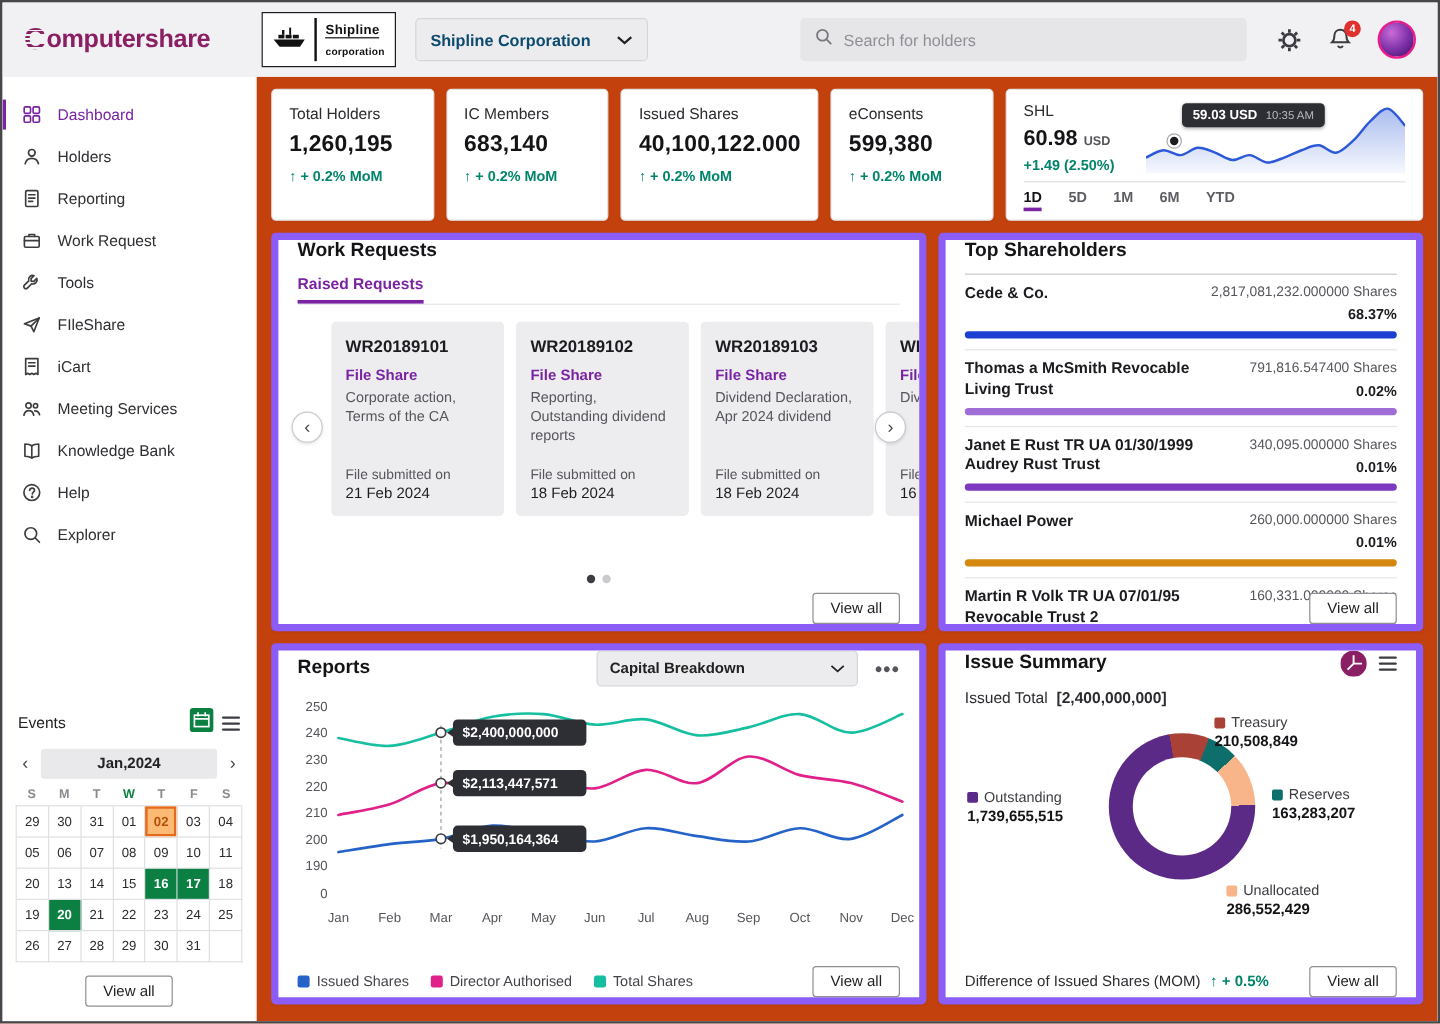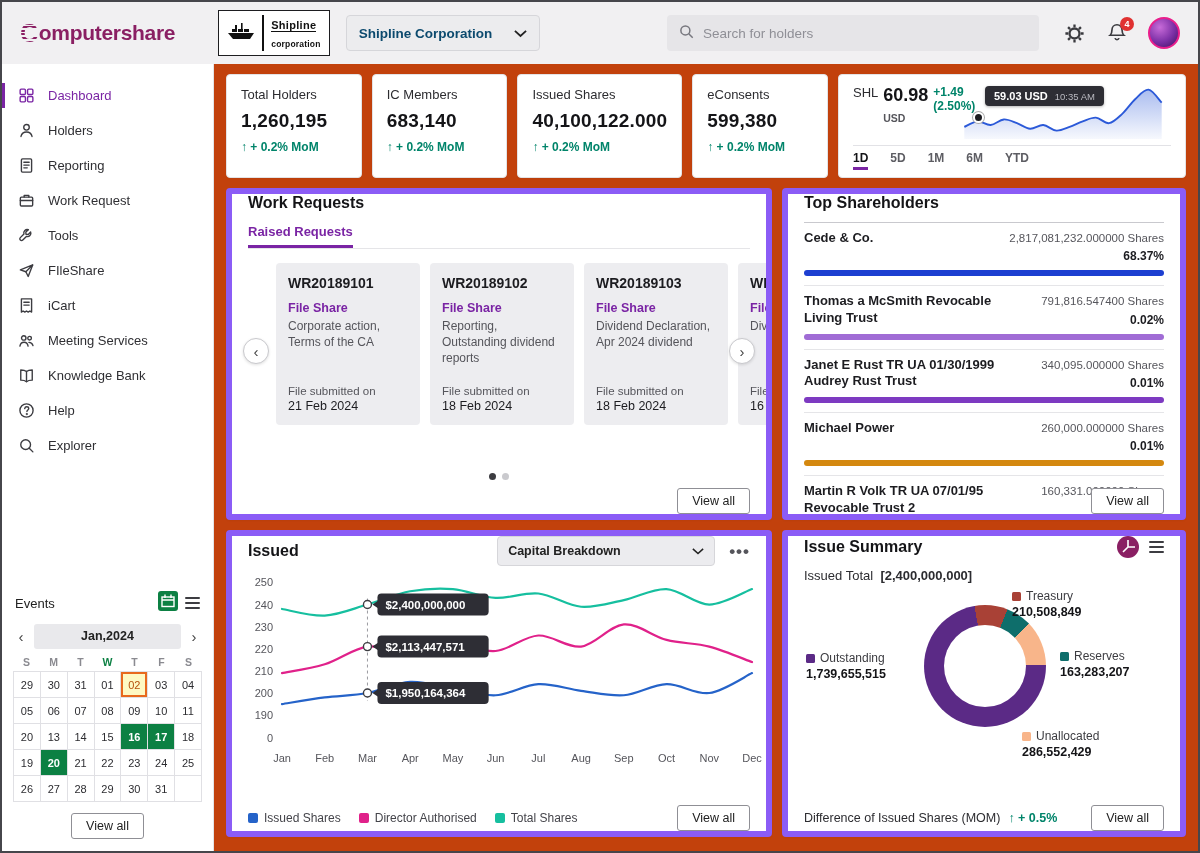--- a/index.html
+++ b/index.html
@@ -39,35 +39,35 @@
 .menu-lines{display:flex;flex-direction:column;gap:3px;cursor:pointer}
 .menu-lines span{width:15px;height:2px;background:#3c3c41;border-radius:1px}
 .month-nav{display:flex;align-items:center;gap:5px;margin:2px 0 7px}
 .month-arrow{width:16px;text-align:center;color:#444;font-size:15px;cursor:pointer;line-height:1}
 .month-label{flex:1;text-align:center;background:#e9e9ec;border-radius:3px;height:25px;line-height:25px;font-size:12.5px;font-weight:700;color:#222}
 .weekdays{display:grid;grid-template-columns:repeat(7,1fr);text-align:center;font-size:10.5px;color:#8a8a90;margin-bottom:3px;font-weight:600}
 .wd-green{color:#0c8043}
 .cal-grid{display:grid;grid-template-columns:repeat(7,1fr);border-left:1px solid #e0e0e4;border-top:1px solid #e0e0e4}
 .cal-cell{height:26px;border-right:1px solid #e0e0e4;border-bottom:1px solid #e0e0e4;display:flex;align-items:center;justify-content:center;font-size:11px;color:#2c2c30;cursor:pointer}
 .cal-cell.green{background:#0c8043;color:#fff;font-weight:700}
-.cal-cell.orange{box-shadow:inset 0 0 0 2px #e8691c;background:#fef9c3;color:#b4500e;font-weight:400}
+.cal-cell.orange{box-shadow:inset 0 0 0 2px #e8691c;background:#fdba74;color:#b4500e;font-weight:700}
 .btn{background:#fff;border:1px solid #8f8f95;border-radius:3px;padding:5px 14px;font-size:12.5px;color:#222;cursor:pointer;font-family:"Liberation Sans",sans-serif}
 .events .btn{display:block;margin:11px auto 0}
 
 
 main{flex:1;padding:10px 12px 14px;display:flex;flex-direction:column;gap:10px;overflow:hidden;background:#c2410c}
 .stats-row{display:flex;gap:10px;flex:0 0 104px}
 .stat-card{flex:1;background:#fff;border:1px solid #e3e3e6;border-radius:4px;padding:12px 14px;display:flex;flex-direction:column;gap:8px;box-shadow:0 1px 2px rgba(0,0,0,.04)}
 .stat-label{font-size:13px;color:#2c2c30}
 .stat-value{font-size:19px;font-weight:700;color:#141417;letter-spacing:.2px}
 .stat-delta{font-size:12px;color:#00846a;font-weight:600}
 
 .shl-card{flex:0 0 348px;padding:10px 14px 7px;gap:0}
 .shl-top{display:flex;gap:10px;flex:1;min-height:0}
-.shl-info{width:92px;display:flex;flex-direction:row;gap:5px}
+.shl-info{width:92px;display:flex;flex-direction:column;gap:5px}
 .shl-value{font-size:18px;font-weight:700;color:#141417}
 .shl-cur{font-size:10.5px;font-weight:700;color:#55555b}
 .spark-wrap{flex:1;position:relative}
 #sparkline{position:absolute;inset:0;width:100%;height:100%}
 .spark-tooltip{position:absolute;left:30px;top:1px;background:#2d2d34;border-radius:4px;color:#fff;padding:4px 9px;font-size:11px;font-weight:700;white-space:nowrap;display:flex;gap:7px;align-items:center;box-shadow:0 1px 3px rgba(0,0,0,.3)}
 .tt-time{color:#b9b9c0;font-weight:400;font-size:9.5px}
 .spark-dot{position:absolute;left:18px;top:27px;width:11px;height:11px;border-radius:50%;background:#1c1c20;border:2px solid #fff;box-shadow:0 0 0 1px #aaa;cursor:pointer}
 .shl-tabs{border-top:1px solid #e2e2e6;margin-top:6px;padding-top:5px;display:flex;gap:22px;font-size:12px}
 .shl-tab{cursor:pointer;font-weight:700;color:#5d5d63;padding-bottom:2px;border-bottom:3px solid transparent}
 .shl-tab.active{color:#141417;border-bottom-color:#7a24a4}
@@ -535,21 +535,21 @@
 
   </div>
             </div>
           <div class="panel-footer">
             <button class="btn">View all</button>
           </div>
         </section>
 
         <section class="panel">
           <div class="reports-head">
-            <div class="panel-title">Issued</div>
+            <div class="panel-title">Reports</div>
             <div class="select">
               <span>Capital Breakdown</span>
               <span>
                 <svg viewBox="0 0 14 8" width="12">
                     <path d="M1 1l6 5.4L13 1" fill="none" stroke="#222" stroke-width="1.8"></path>
                   </svg>
               </span>
             </div>
             <span class="kebab">•••</span>
           </div>

